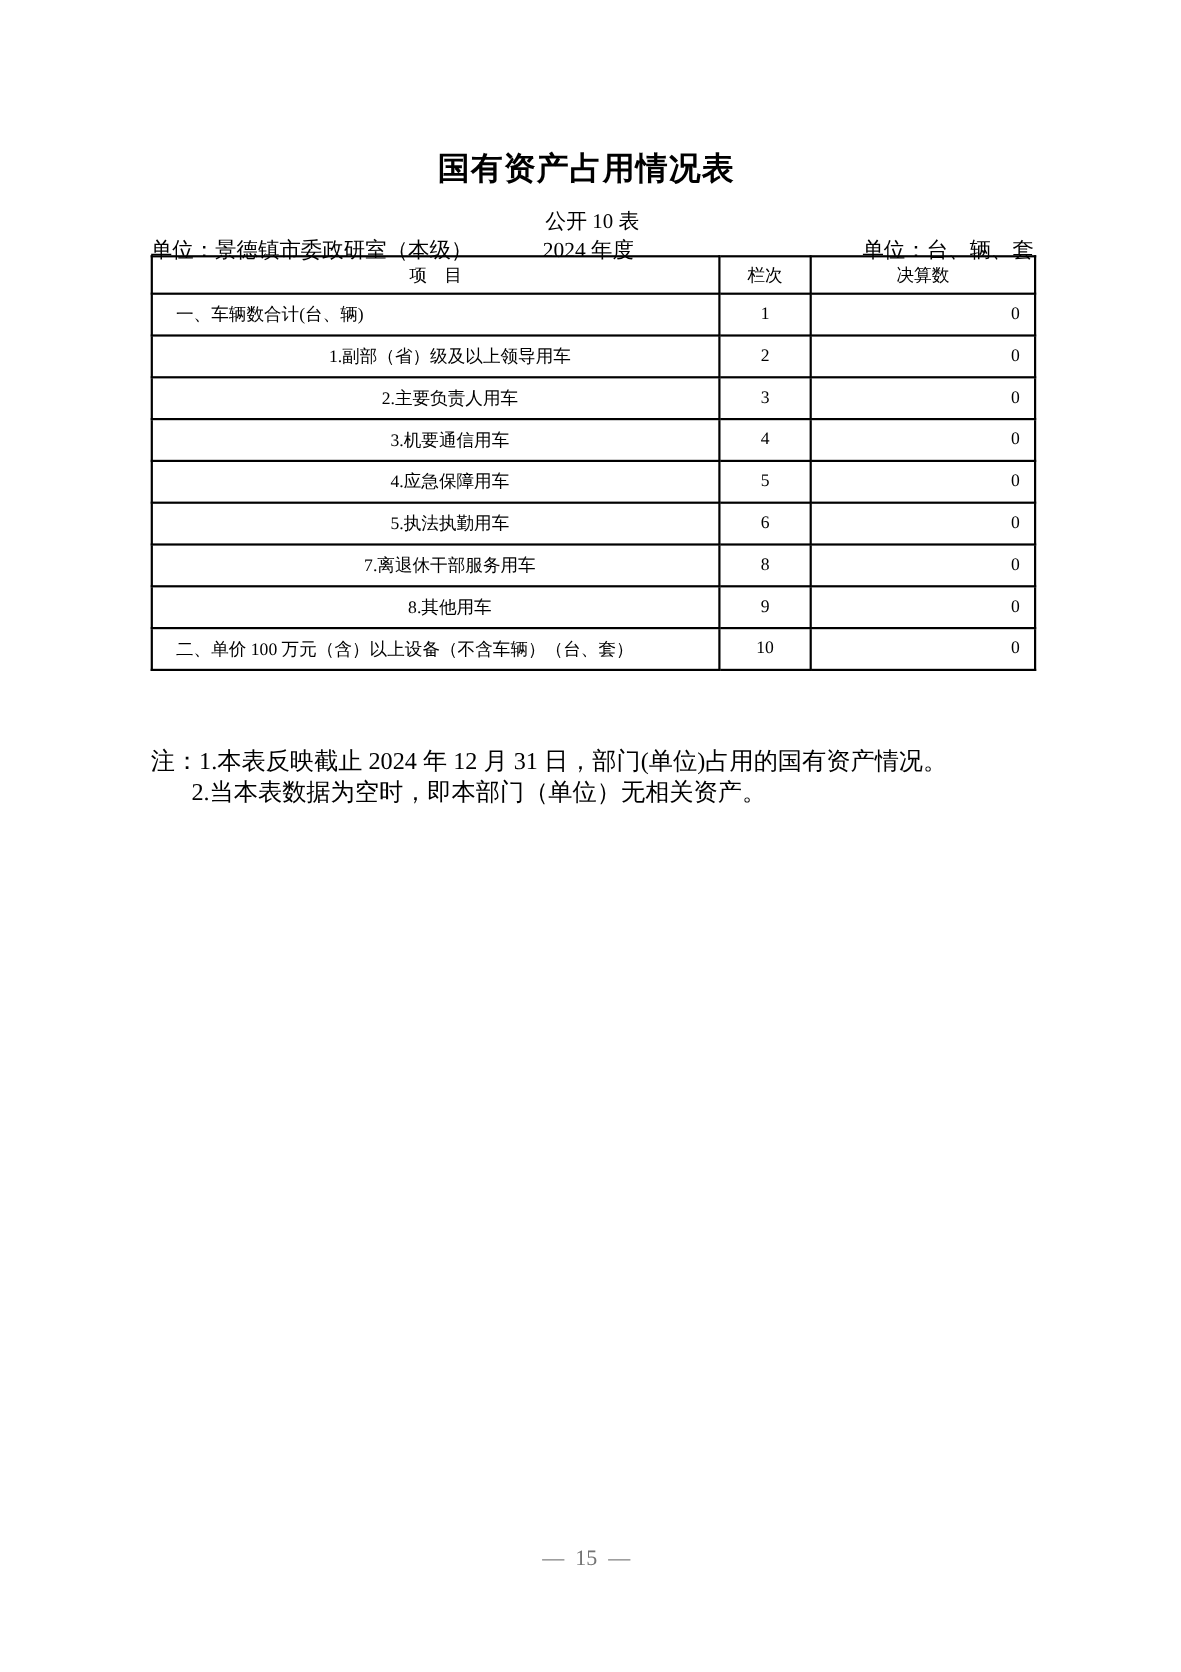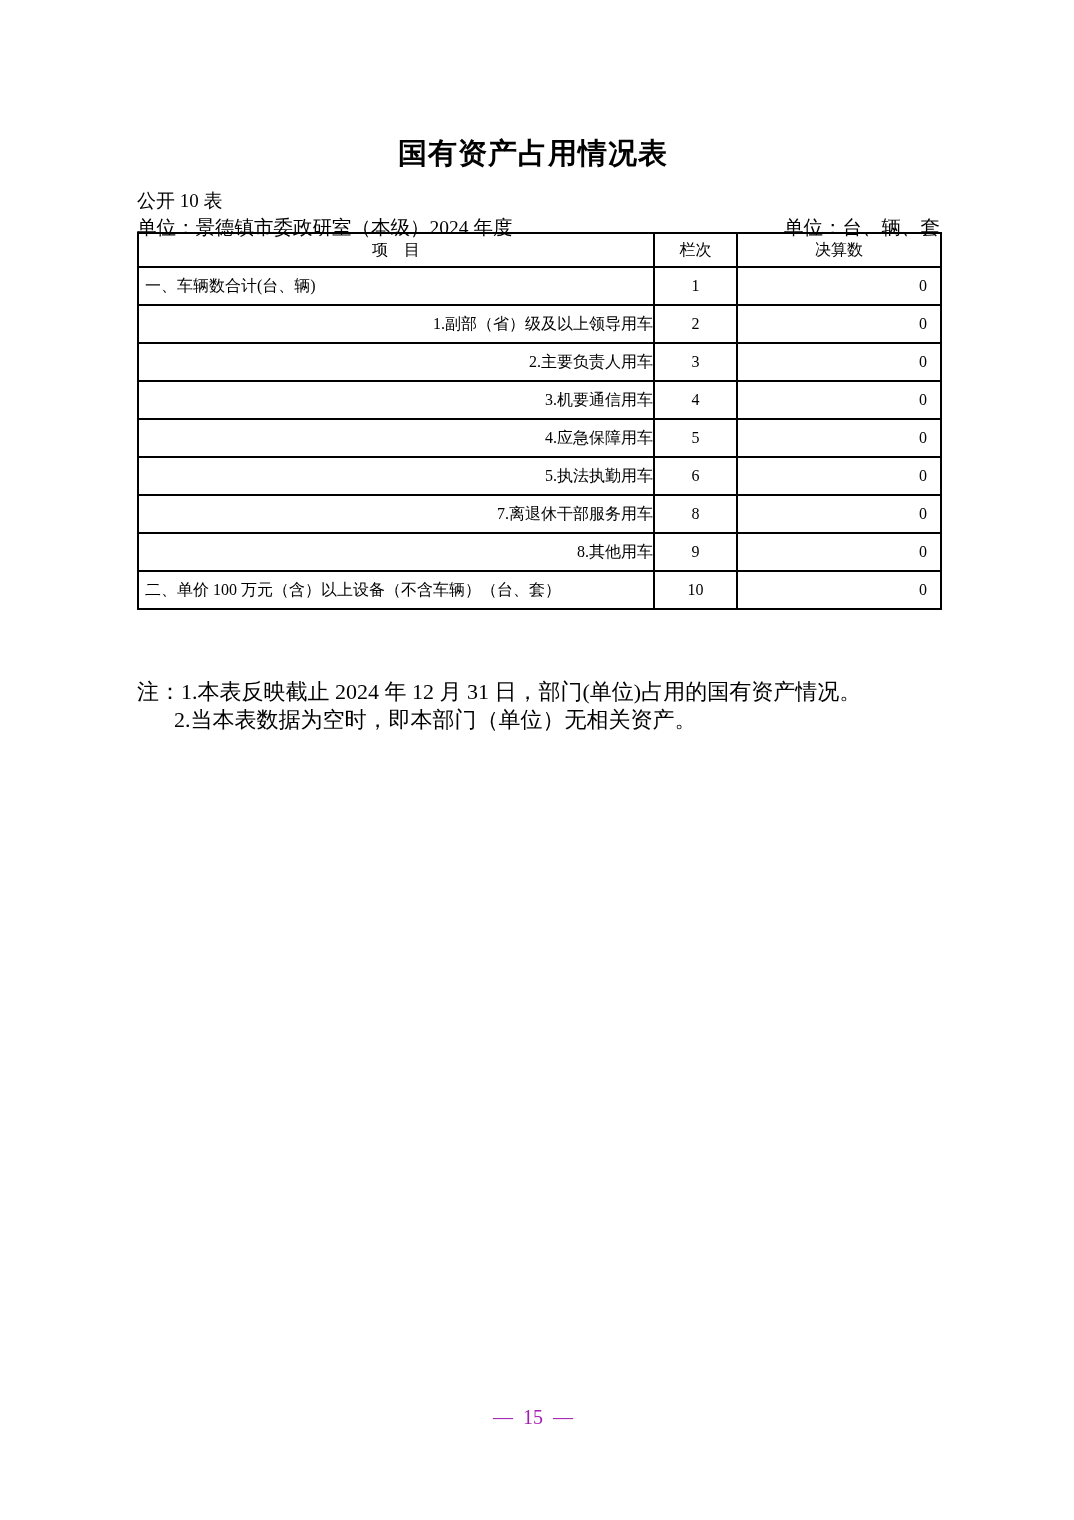--- a/index.html
+++ b/index.html
@@ -22,72 +22,72 @@
     font-family: "Liberation Sans", "DejaVu Sans", sans-serif;
     font-weight: 700;
     font-size: 29px;
     letter-spacing: 1px;
   }
   .pub-label {
     position: absolute;
     top: 188px;
     left: 137px;
     width: 803px;
-    text-align: left;
+    text-align: center;
     font-size: 19px;
   }
   .info-line {
     position: absolute;
     top: 214px;
     left: 137px;
     width: 803px;
     display: flex;
     justify-content: space-between;
     align-items: baseline;
     font-size: 19.5px;
   }
-  .info-line .year { }
+  .info-line .year { margin-left: 64px; }
   .asset-table {
     position: absolute;
     top: 232px;
     left: 137px;
     width: 803px;
     border-collapse: collapse;
     table-layout: fixed;
     font-size: 16px;
   }
   .asset-table th, .asset-table td {
     border: 2px solid #000000;
     font-weight: normal;
     overflow: hidden;
     white-space: nowrap;
   }
   .asset-table th { height: 34px; text-align: center; }
   .asset-table td { height: 38px; }
-  .c-item-section { text-align: left; padding-left: 6px; }
-  .c-item-sub     { text-align: right; padding-left: 26px; }
+  .c-item-section { text-align: left; padding-left: 21px; }
+  .c-item-sub     { text-align: center; padding-left: 26px; }
   .c-col { text-align: center; }
   .c-val { text-align: right; padding-right: 13px; }
   .notes {
     position: absolute;
     top: 678px;
     left: 137px;
     width: 830px;
     font-size: 22px;
     line-height: 28px;
   }
   .notes .note-line-2 { padding-left: 37px; }
   .page-footer {
     position: absolute;
     top: 1406px;
     left: 0;
     width: 100%;
     text-align: center;
     font-size: 20px;
-    color: #a21caf;
+    color: #737373;
     white-space: pre;
   }
 </style>
 </head>
 <body>
 
 <div class="page">
 
   <h1 class="doc-title">国有资产占用情况表</h1>
 

